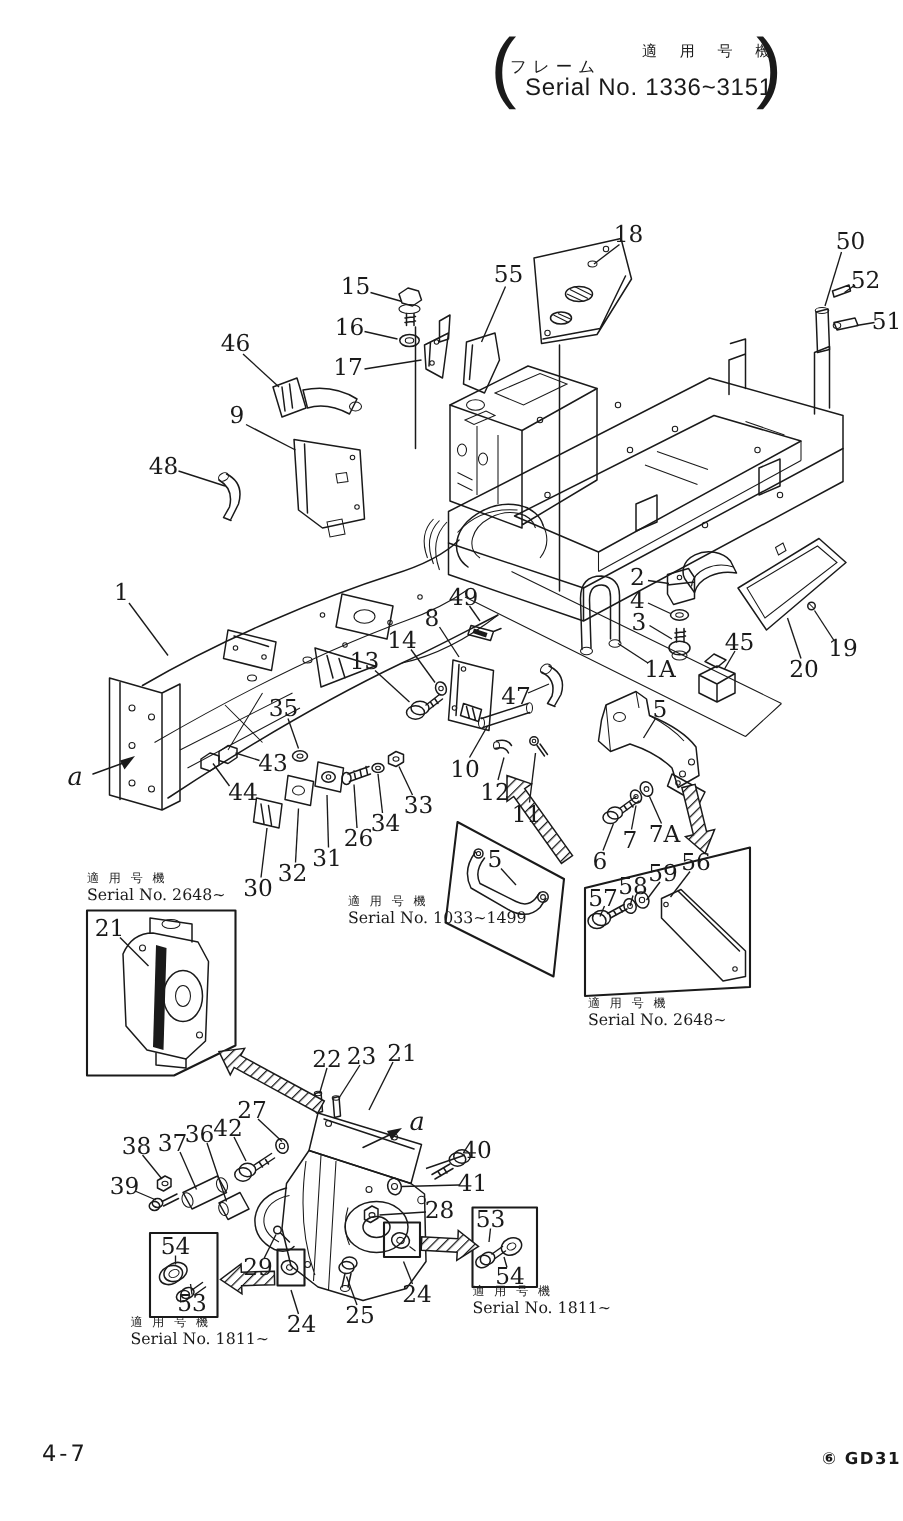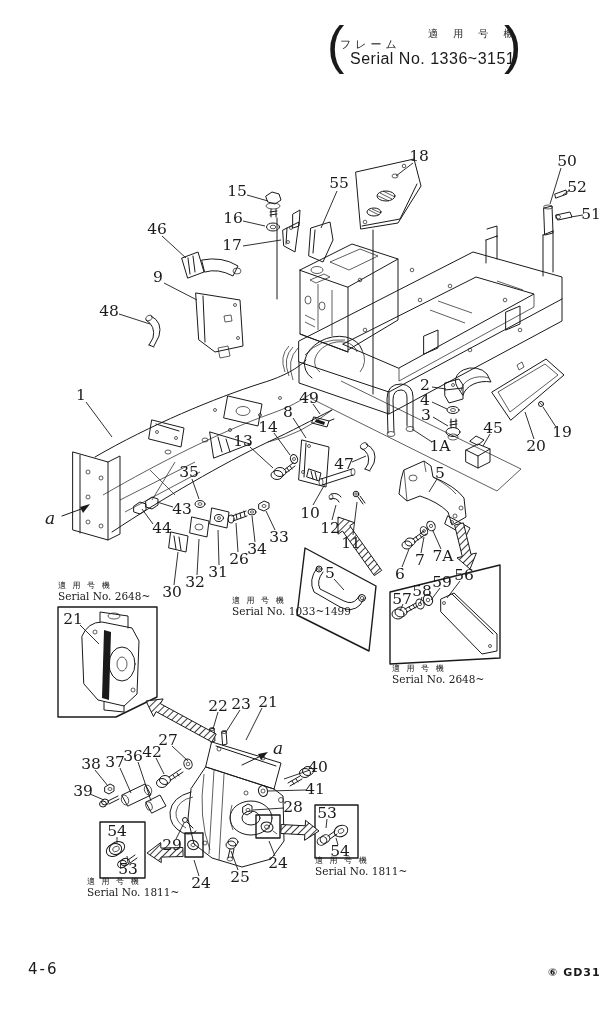--- a/index.html
+++ b/index.html
@@ -29,21 +29,21 @@
 <body>
 
 <div class="page">
 
   <div class="abs t-jp" style="left:340px;top:25px;margin-top:12px;">フレーム</div>
   <div class="abs t-jp2" style="left:428px;top:27px;">適 用 号 機</div>
   <div class="abs t-serial" style="left:350px;top:50px;">Serial No. 1336~3151</div>
   <div class="abs t-paren" style="left:327px;top:20px;">(</div>
   <div class="abs t-paren" style="left:504px;top:20px;">)</div>
 
-  <div class="abs t-page" style="left:28px;top:960px;">4-6</div>
+  <div class="abs t-page" style="left:28px;top:960px;">4-7</div>
   <div class="abs t-code" style="left:548px;top:966px;">⑥ GD31</div>
 
   <svg id="dwg" width="602" height="1014" viewBox="0 0 602 1014">
     <defs>
       <pattern id="hatchP" patternUnits="userSpaceOnUse" width="5" height="5" patternTransform="rotate(45)">
         <rect width="5" height="5" fill="#ffffff"></rect>
         <line x1="0" y1="0" x2="0" y2="5" stroke="#1a1a1a" stroke-width="1.7"></line>
       </pattern>
     </defs>
 

